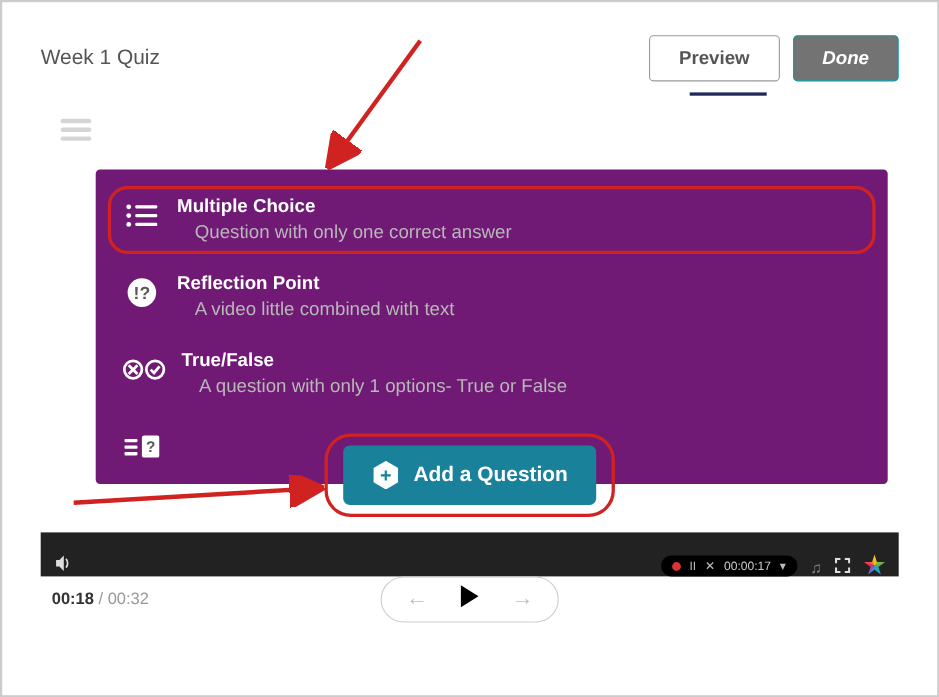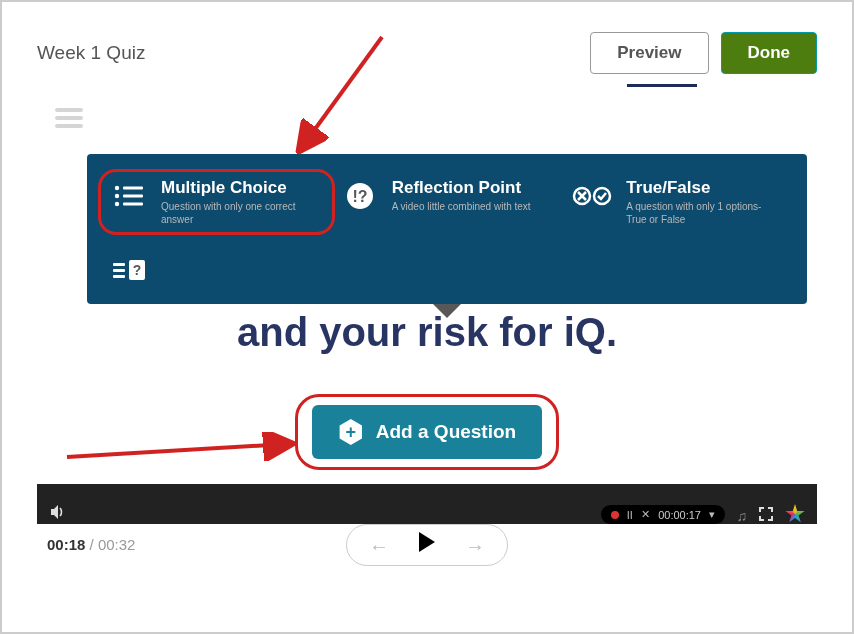--- a/index.html
+++ b/index.html
@@ -39,23 +39,24 @@
     border-radius: 4px;
     cursor: pointer;
     font-weight: 600;
   }
   .btn-preview {
     background: #fff;
     border: 1px solid #999;
     color: #555;
   }
   .btn-done {
-    background: #4d7c0f;
+    background: #737373;
     border: 1px solid #009BA6;
     color: #fff;
+    font-style: italic;
   }
   .video-area {
     position: relative;
     height: 430px;
     background: #fff;
   }
   .hamburger-icon {
     position: absolute;
     top: 10px;
     left: 18px;
@@ -87,25 +88,25 @@
     left: 590px;
     width: 70px;
     height: 3px;
     background: #1d2a5a;
   }
   .tooltip {
     position: absolute;
     top: 60px;
     left: 50px;
     right: 10px;
-    background: #0c4a6e;
+    background: #701a75;
     border-radius: 4px;
     padding: 24px 24px 16px 24px;
     display: grid;
-    grid-template-columns: 1fr 1fr 1fr;
+    grid-template-columns: 1fr;
     column-gap: 20px;
     row-gap: 26px;
     z-index: 5;
   }
   .tooltip::after {
     content: "";
     position: absolute;
     bottom: -14px;
     left: 50%;
     transform: translateX(-50%);
@@ -128,22 +129,23 @@
     color: #fff;
   }
   .q-text .q-title {
     color: #fff;
     font-weight: 700;
     font-size: 17px;
     margin-bottom: 2px;
   }
   .q-text .q-desc {
     color: #b8b8b8;
-    font-size: 10px;
+    font-size: 17px;
     line-height: 1.3;
+    margin-left: 16px;
   }
   .highlight-mc {
     border: 3px solid #d12222;
     border-radius: 18px;
     padding: 6px 10px;
     margin: -9px -13px;
   }
   .add-btn-wrap {
     position: absolute;
     top: 300px;

